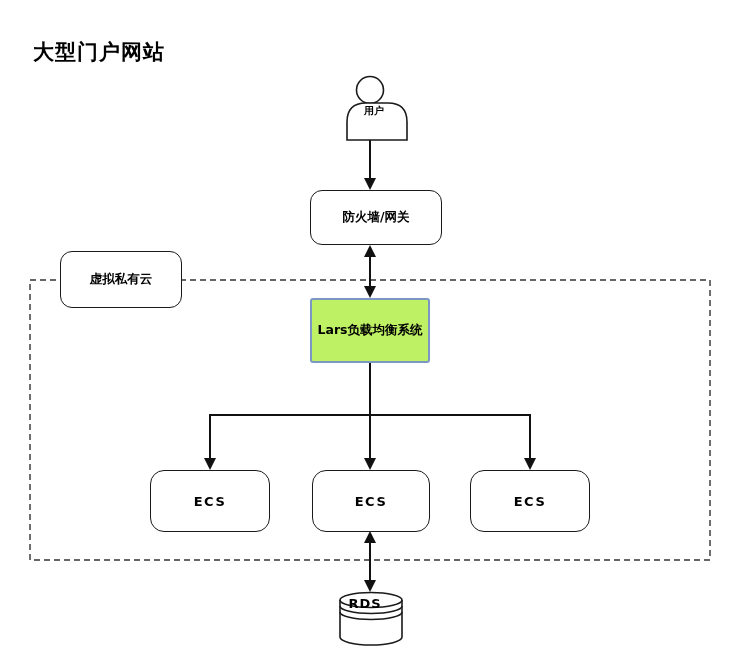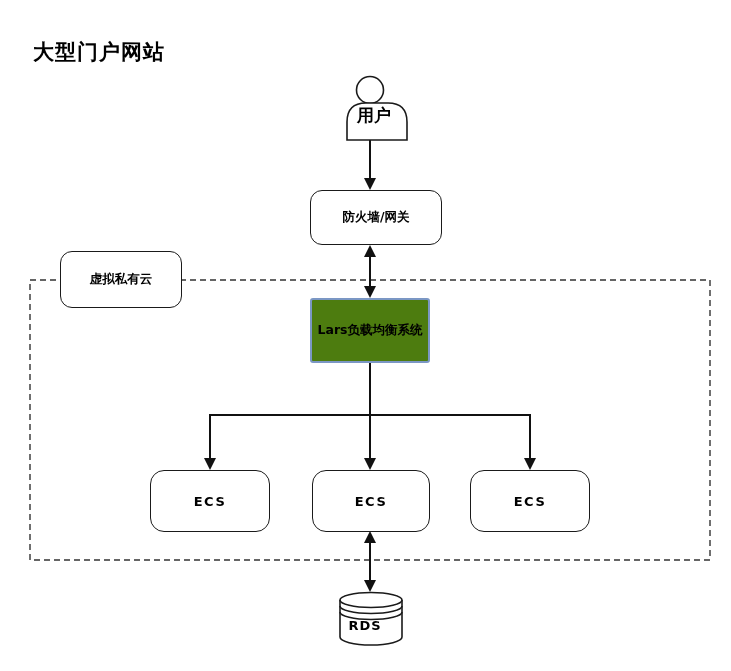--- a/index.html
+++ b/index.html
@@ -33,22 +33,22 @@
     font-size:12.5px;border-radius:3px;border-width:2px;
   }
   .node.ecs{width:120px;height:62px;top:470px;font-size:13px;letter-spacing:1.5px;border-radius:14px;}
   .node.ecs.e0{left:150px;}
   .node.ecs.e1{left:312px;width:118px;}
   .node.ecs.e2{left:470px;}
   .float-label{
     position:absolute;color:#000;font-weight:bold;text-align:center;
     background:transparent;
   }
-  .user-label{left:344px;top:104px;width:60px;font-size:17px;}
-  .rds-label{left:341px;top:618px;width:48px;font-size:13px;letter-spacing:1px;}
+  .user-label{left:344px;top:104px;width:60px;font-size:10px;}
+  .rds-label{left:341px;top:596px;width:48px;font-size:13px;letter-spacing:1px;}
 </style>
 </head>
 <body>
 
 <div class="canvas">
 
   <svg class="layer" width="731" height="671" viewBox="0 0 731 671">
 
     <rect x="30" y="280" width="680" height="280" fill="none" stroke="#333333" stroke-width="1.4" stroke-dasharray="6 4"></rect>
 
@@ -97,21 +97,21 @@
   <div class="float-label user-label">用户</div>
 
   <div class="node firewall rounded">
     <span>防火墙/网关</span>
   </div>
 
   <div class="node vpc-label rounded">
     <span>虚拟私有云</span>
   </div>
 
-  <div class="node lb" id="lb-node" style="background: #4d7c0f; border-color: rgb(123, 151, 196);">
+  <div class="node lb" id="lb-node" style="background: #bef264; border-color: rgb(123, 151, 196);">
     <span>Lars负载均衡系统</span>
   </div>
 
   <div class="node ecs e0">
     <span>ECS</span>
   </div>
   <div class="node ecs e1">
     <span>ECS</span>
   </div>
   <div class="node ecs e2">

